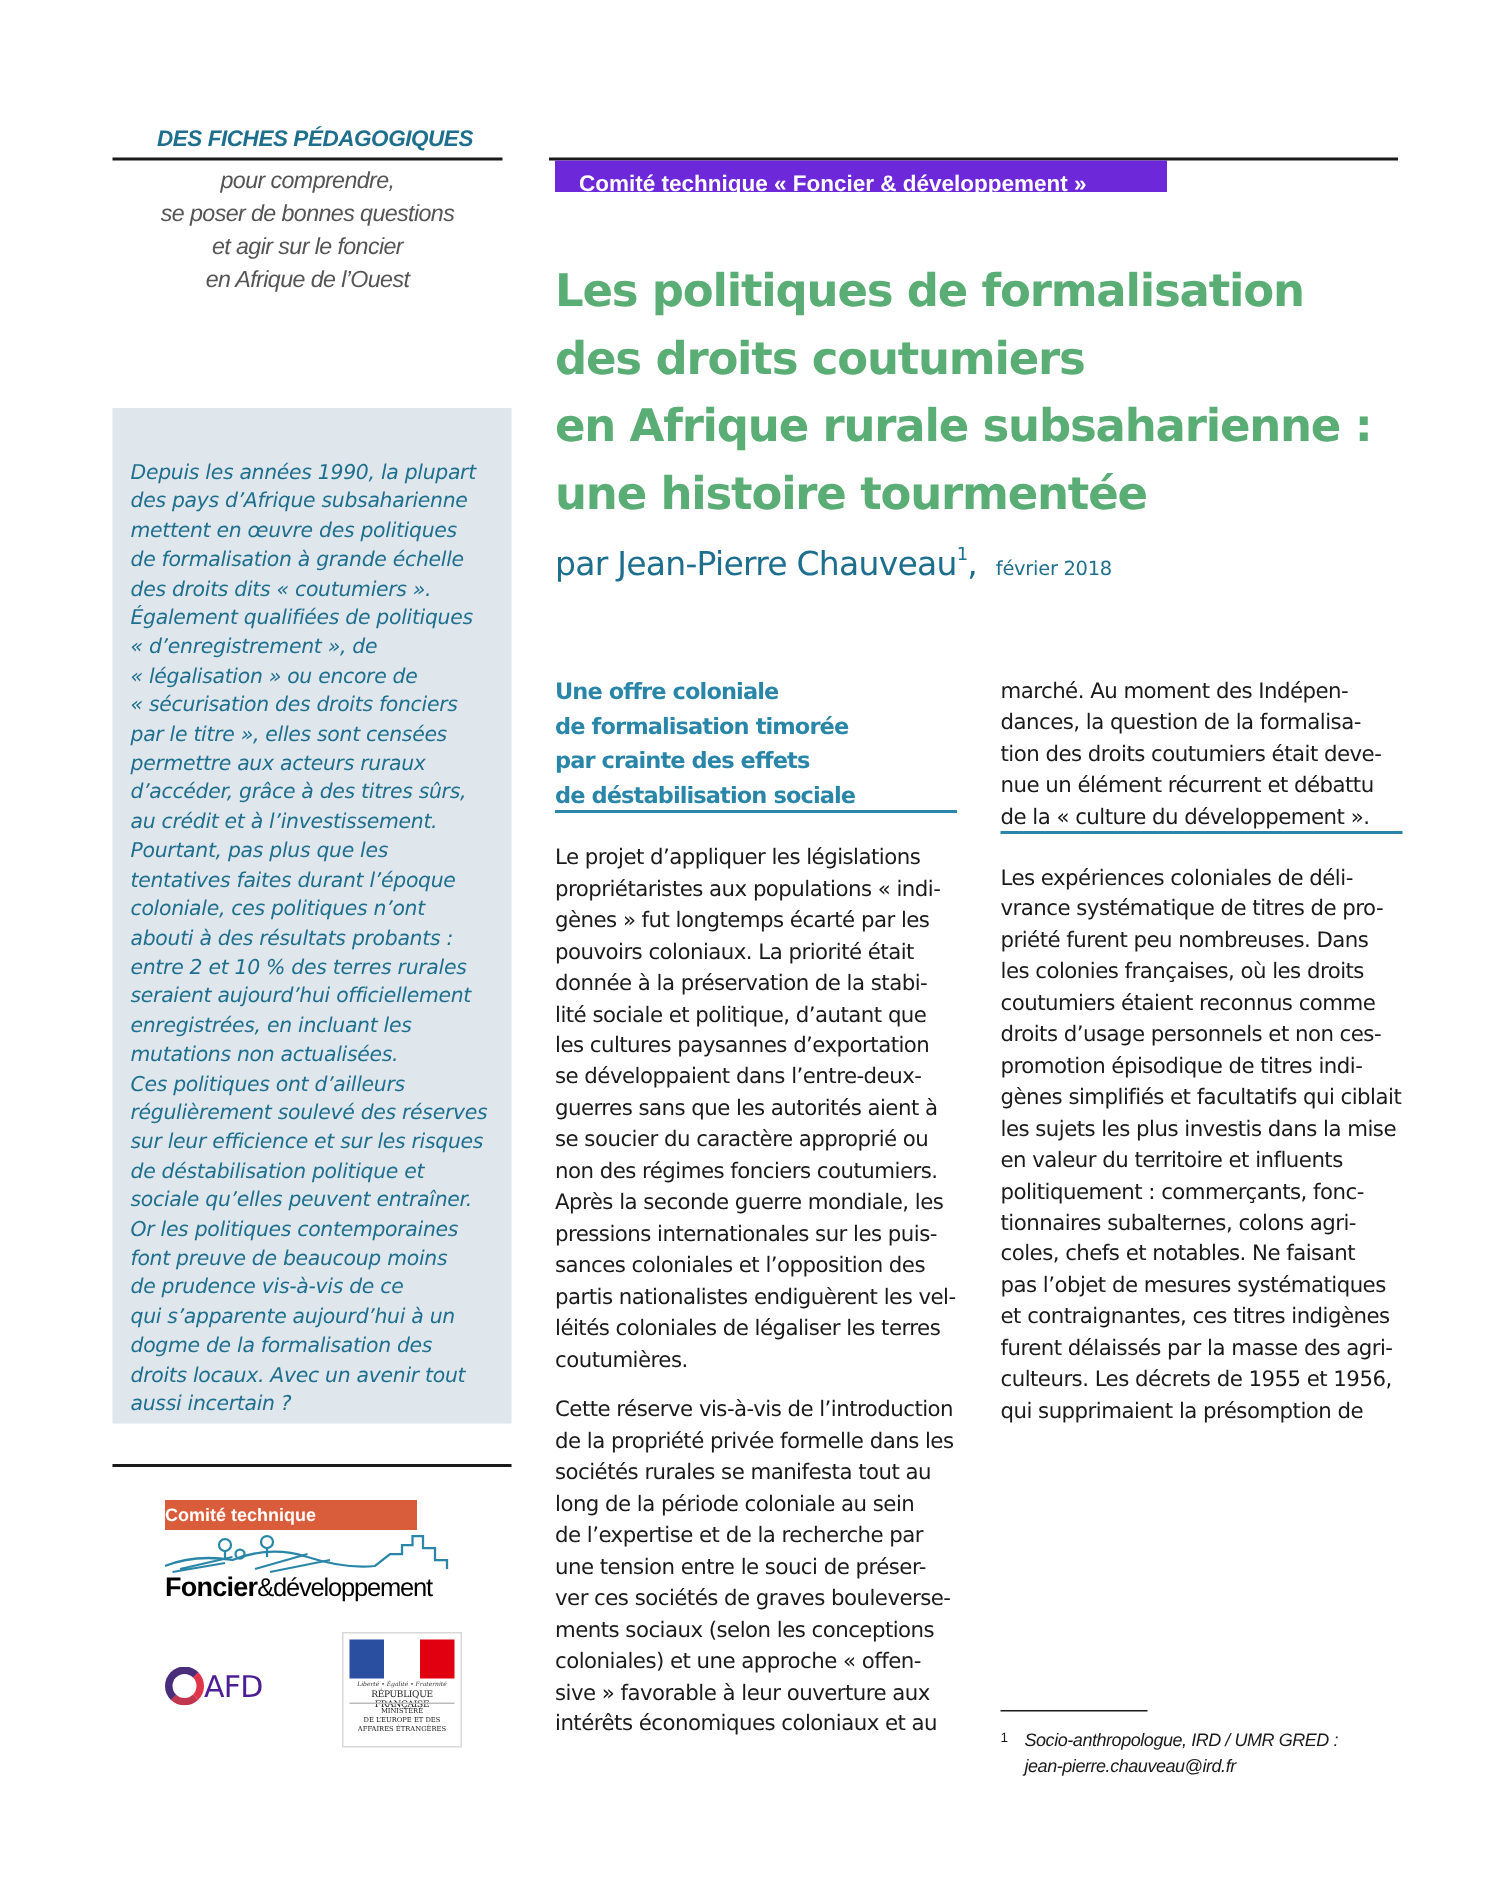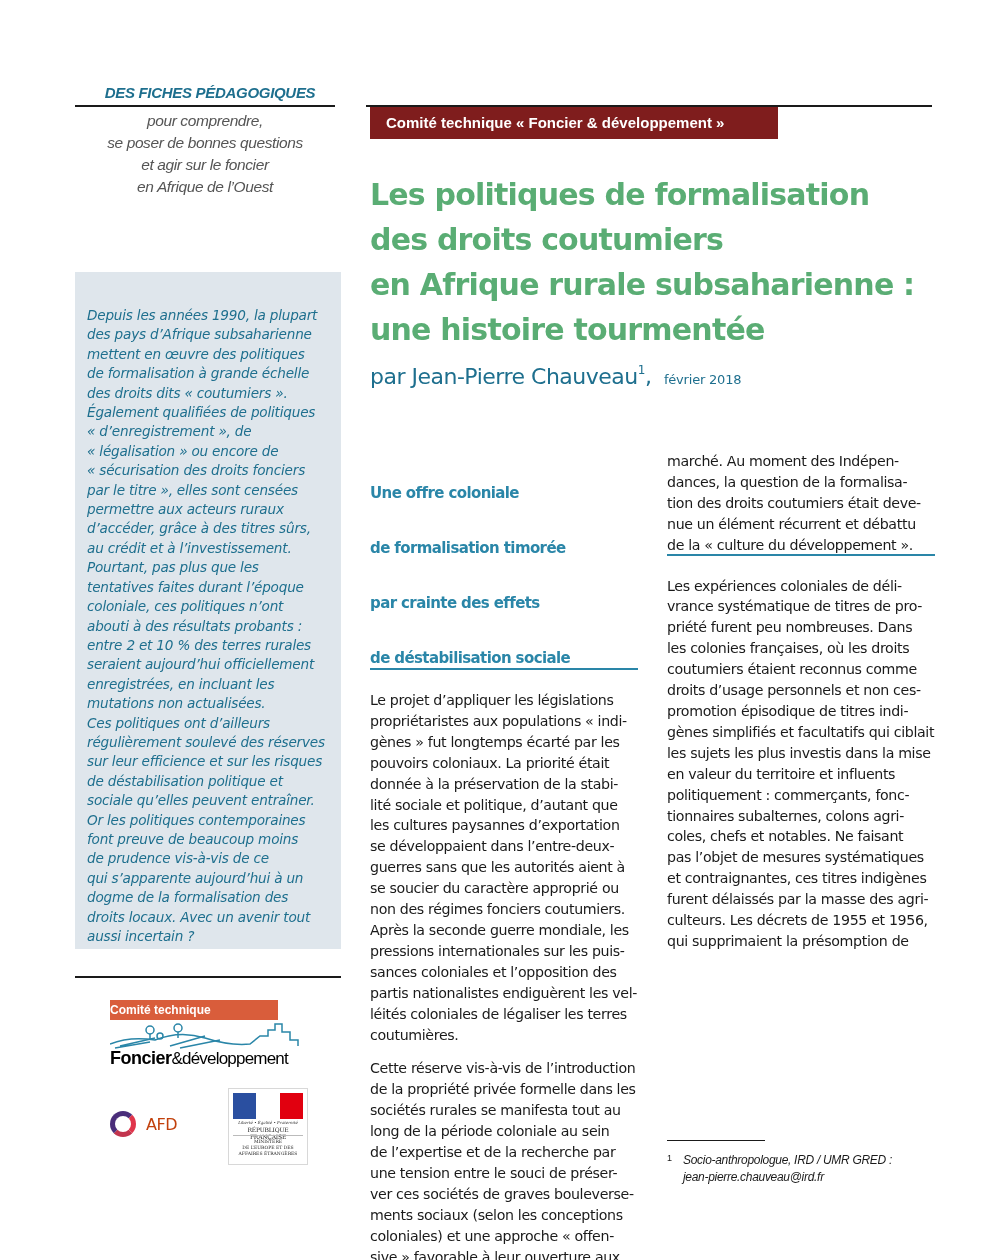--- a/index.html
+++ b/index.html
@@ -12,22 +12,22 @@
     font-size: 15px; color: #1e6f8e; letter-spacing: -0.3px; text-align: center; }
   .top-rule { position: absolute; top: 105px; height: 2px; background: #1a1a1a; }
   .rule-left { left: 75px; width: 260px; }
   .rule-right { left: 366px; width: 566px; }
   .series-sub { position: absolute; left: 75px; top: 110px; width: 260px;
     font-family: "Liberation Sans", sans-serif; font-style: italic; font-size: 15.5px;
     color: #555; text-align: center; line-height: 22px; letter-spacing: -0.4px; }
   .series-sub div { white-space: nowrap; }
 
   
-  .committee-banner { position: absolute; left: 370px; top: 107px; width: 408px; height: 32px;
-    background: #7f1d1d; color: #fff; font-family: "Liberation Sans", sans-serif;
+  .committee-banner { position: absolute; left: 370px; top: 107px; width: 408px; height: 21px;
+    background: #6d28d9; color: #fff; font-family: "Liberation Sans", sans-serif;
     font-weight: bold; font-size: 15px; line-height: 32px; padding-left: 16px; box-sizing: border-box; }
 
   
   .main-title { position: absolute; left: 370px; top: 172px; width: 580px;
     font-family: "DejaVu Sans", sans-serif; font-weight: bold; color: #5aad74;
     font-size: 30px; line-height: 45px; letter-spacing: -0.8px; }
   .main-title div { white-space: nowrap; }
   .byline { position: absolute; left: 370px; top: 364px; color: #1e6f8e;
     font-family: "DejaVu Sans", sans-serif; font-size: 22px; letter-spacing: -0.5px; white-space: nowrap; }
   .byline sup { font-size: 12px; position: relative; top: -2px; }
@@ -46,40 +46,40 @@
   .logo-committee-label { position: absolute; left: 110px; top: 1000px; width: 168px; height: 20px;
     background: #d95d3b; color: #fff; font-family: Liberation Sans, sans-serif; font-weight: bold;
     font-size: 12px; text-align: left; line-height: 20px; }
   .logo-landscape { position: absolute; left: 110px; top: 1022px; width: 196px; height: 30px; }
   .logo-foncier { position: absolute; left: 110px; top: 1048px; white-space: nowrap; }
   .logo-foncier .bold { font-family: "Liberation Sans", sans-serif; font-weight: 900; font-size: 18px; color: #000; letter-spacing: -0.5px; }
   .logo-foncier .light { font-family: "Liberation Sans", sans-serif; font-size: 17px; color: #000; letter-spacing: -0.8px; }
   .afd-logo { position: absolute; left: 110px; top: 1106px; height: 36px; display: flex; align-items: center; }
   .afd-ring { width: 26px; height: 26px; border-radius: 50%; box-sizing: border-box;
     border: 5px solid #4a2d7a; border-right-color: #e0354b; border-bottom-color: #c2354e; }
-  .afd-text { font-family: "DejaVu Sans", sans-serif; font-size: 16px; color: #c2410c; margin-left: 10px; letter-spacing: -0.5px; }
+  .afd-text { font-family: "DejaVu Sans", sans-serif; font-size: 20px; color: #4c1d95; margin-left: 0; letter-spacing: -0.5px; }
   .rf-logo { position: absolute; left: 228px; top: 1088px; width: 80px; height: 77px;
     border: 1px solid #d8d8d8; box-sizing: border-box; background: #fff; }
   .rf-flag { position: absolute; left: 4px; top: 4px; width: 70px; height: 26px; display: flex; }
   .rf-flag span { flex: 1; }
   .rf-motto { position: absolute; left: 2px; top: 31px; width: 74px; font-size: 4px; text-align: center; color: #333; font-family: "DejaVu Serif", serif; font-style: italic; }
   .rf-name { position: absolute; left: 2px; top: 37px; width: 74px; font-size: 6px; text-align: center; color: #222; font-family: "DejaVu Serif", serif; letter-spacing: -0.2px; }
   .rf-sep { position: absolute; left: 4px; top: 46px; width: 70px; height: 1px; background: #bbb; }
   .rf-ministry { position: absolute; left: 2px; top: 50px; width: 74px; font-size: 4.5px; line-height: 6px; text-align: center; color: #222; font-family: "DejaVu Serif", serif; }
 
   
   .col { position: absolute; font-family: "DejaVu Sans", sans-serif; font-size: 14.2px;
     line-height: 20.9px; color: #1a1a1a; letter-spacing: -0.35px; }
   .col div.l { white-space: nowrap; }
   .col-1 { left: 370px; top: 450px; width: 268px; }
   .col-2 { left: 667px; top: 451px; width: 268px; }
 
   .section-heading { font-family: "DejaVu Sans", sans-serif; font-weight: bold; color: #2a86a8;
     font-size: 15px; line-height: 23px; letter-spacing: -0.6px; }
-  .section-heading div { white-space: nowrap; margin-top: 32px; }
+  .section-heading div { white-space: nowrap; }
   .heading-rule { height: 2px; background: #2a86a8; margin-top: -2px; }
   .para { margin-top: 20px; }
   .para-gap { margin-top: 13px; }
 
   .footnote-rule { position: absolute; left: 667px; top: 1140px; width: 98px; height: 1px; background: #1a1a1a; }
   .footnote { position: absolute; left: 667px; top: 1152px; width: 270px; font-family: "Liberation Sans", sans-serif;
     font-style: italic; font-size: 12px; line-height: 17px; color: #1a1a1a; letter-spacing: -0.3px; }
   .footnote .num { position: absolute; left: 0; top: -2px; font-style: normal; font-size: 9px; }
   .footnote .txt { margin-left: 16px; }
   .footnote .txt div { white-space: nowrap; }

